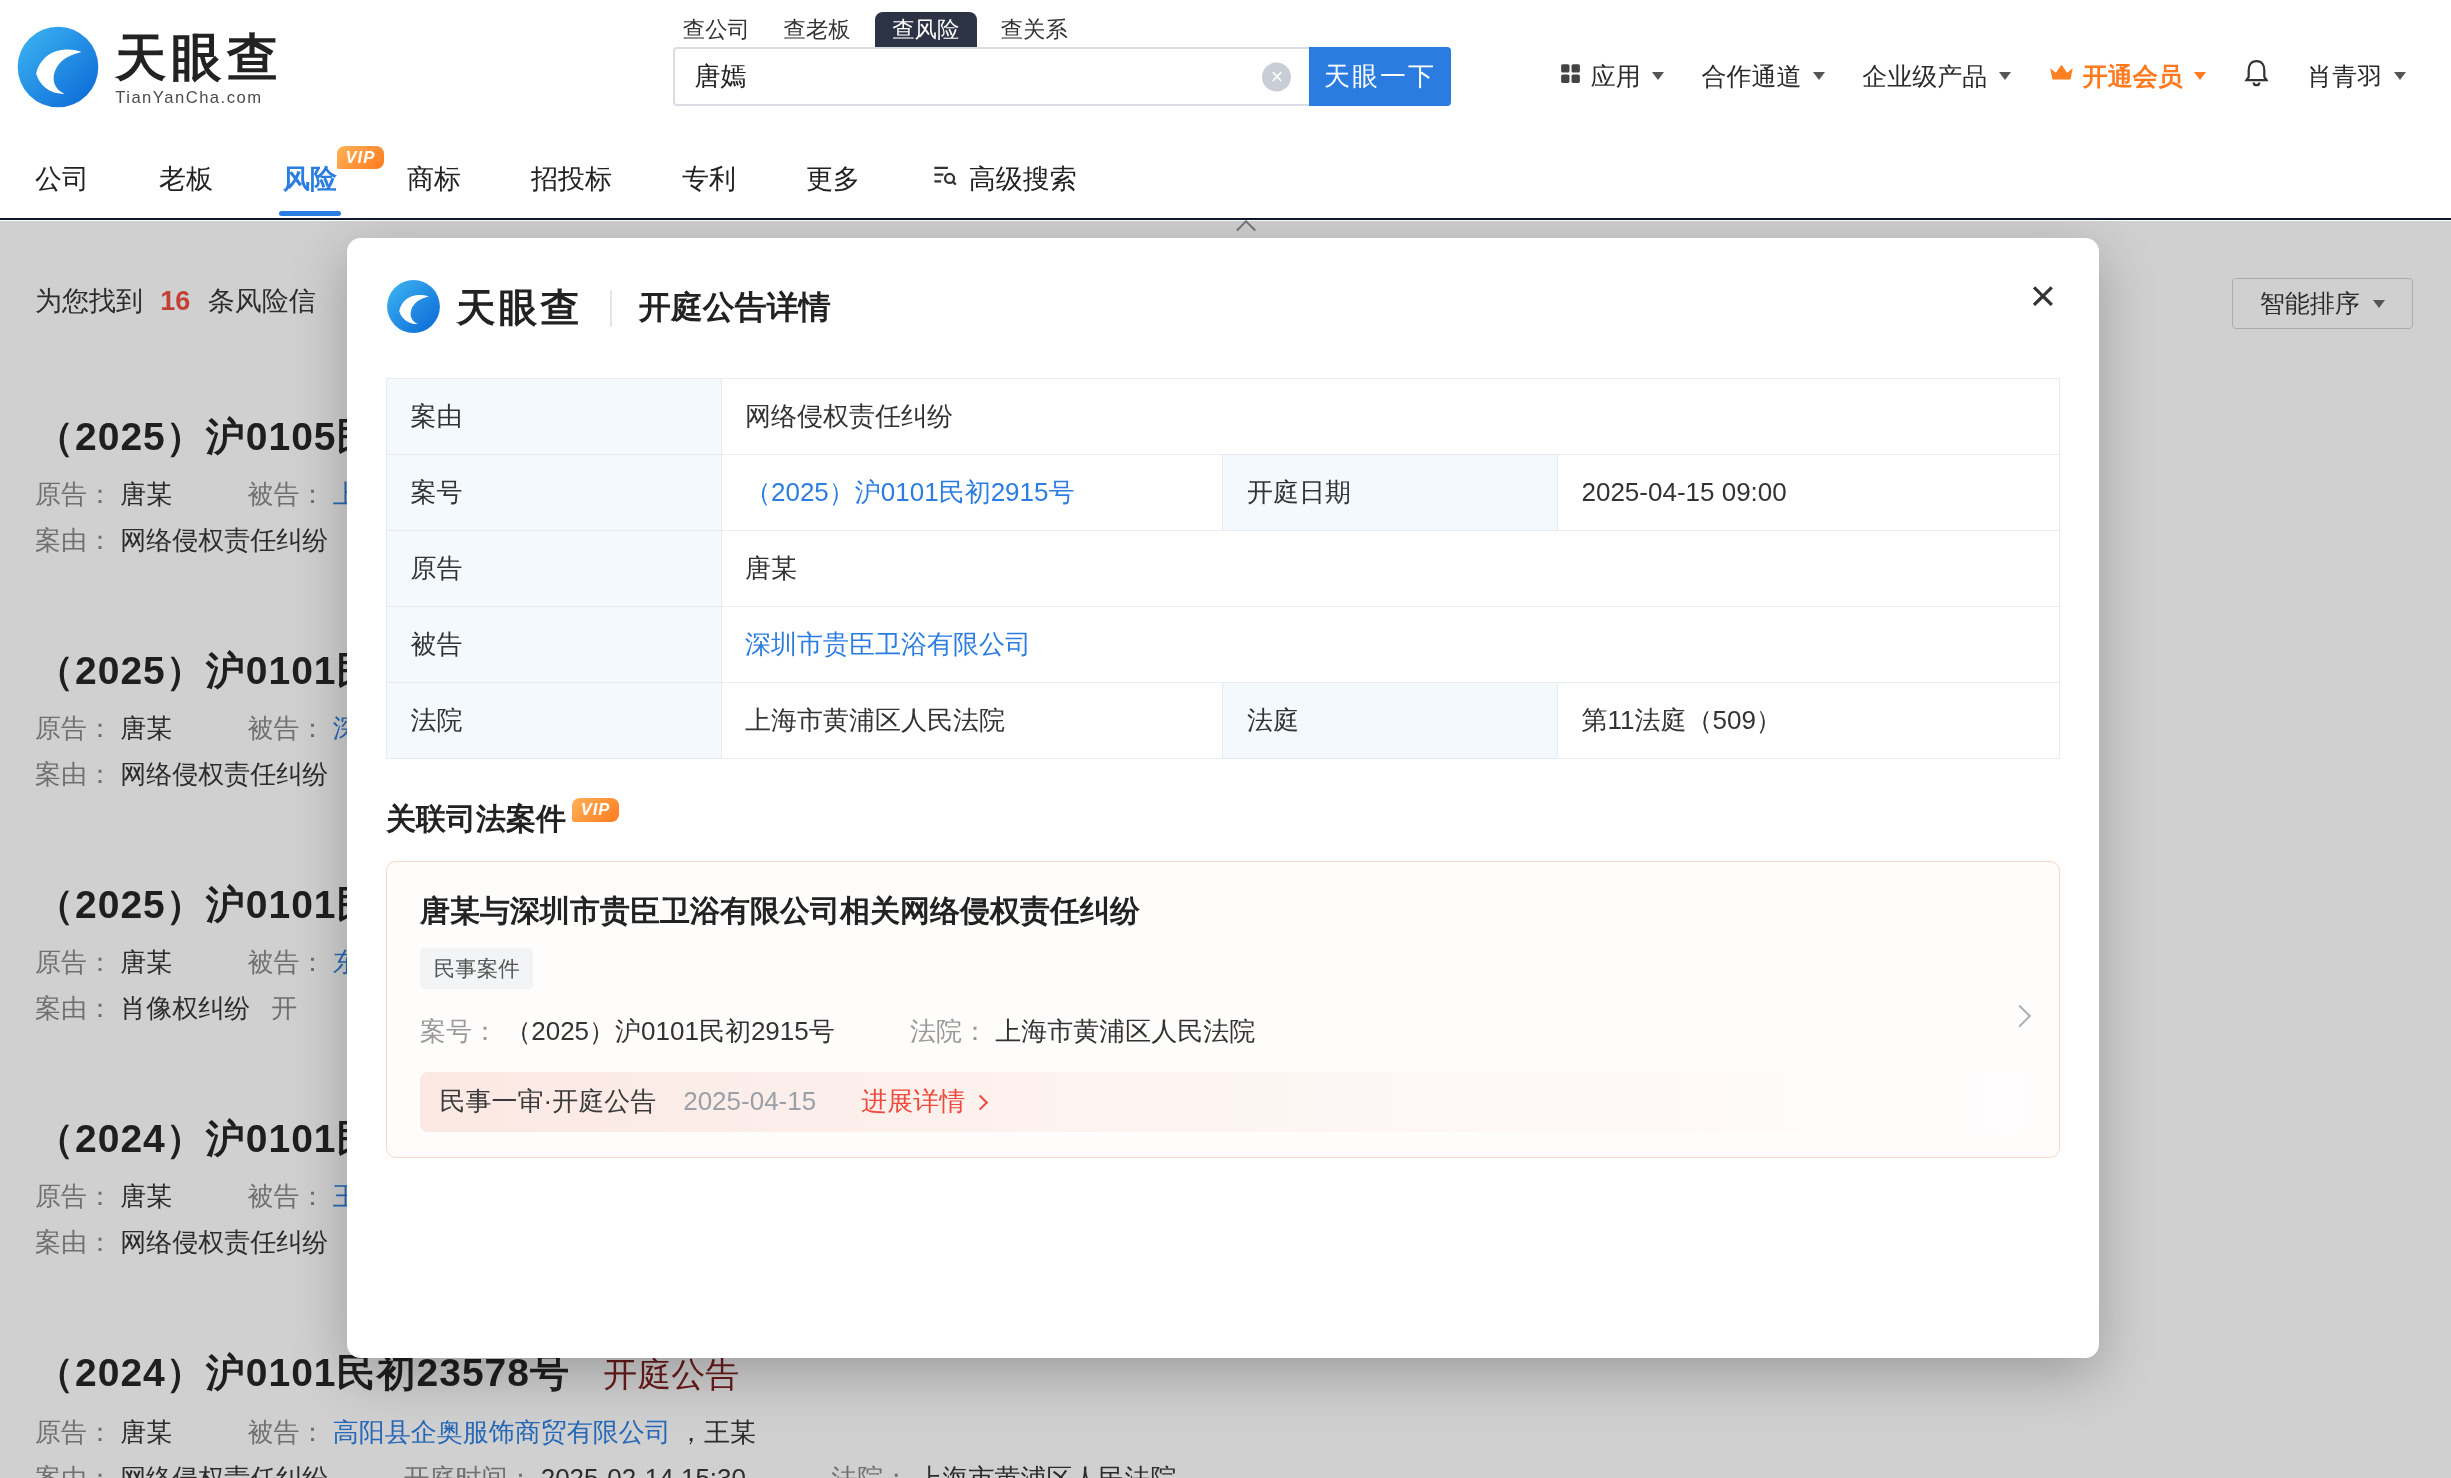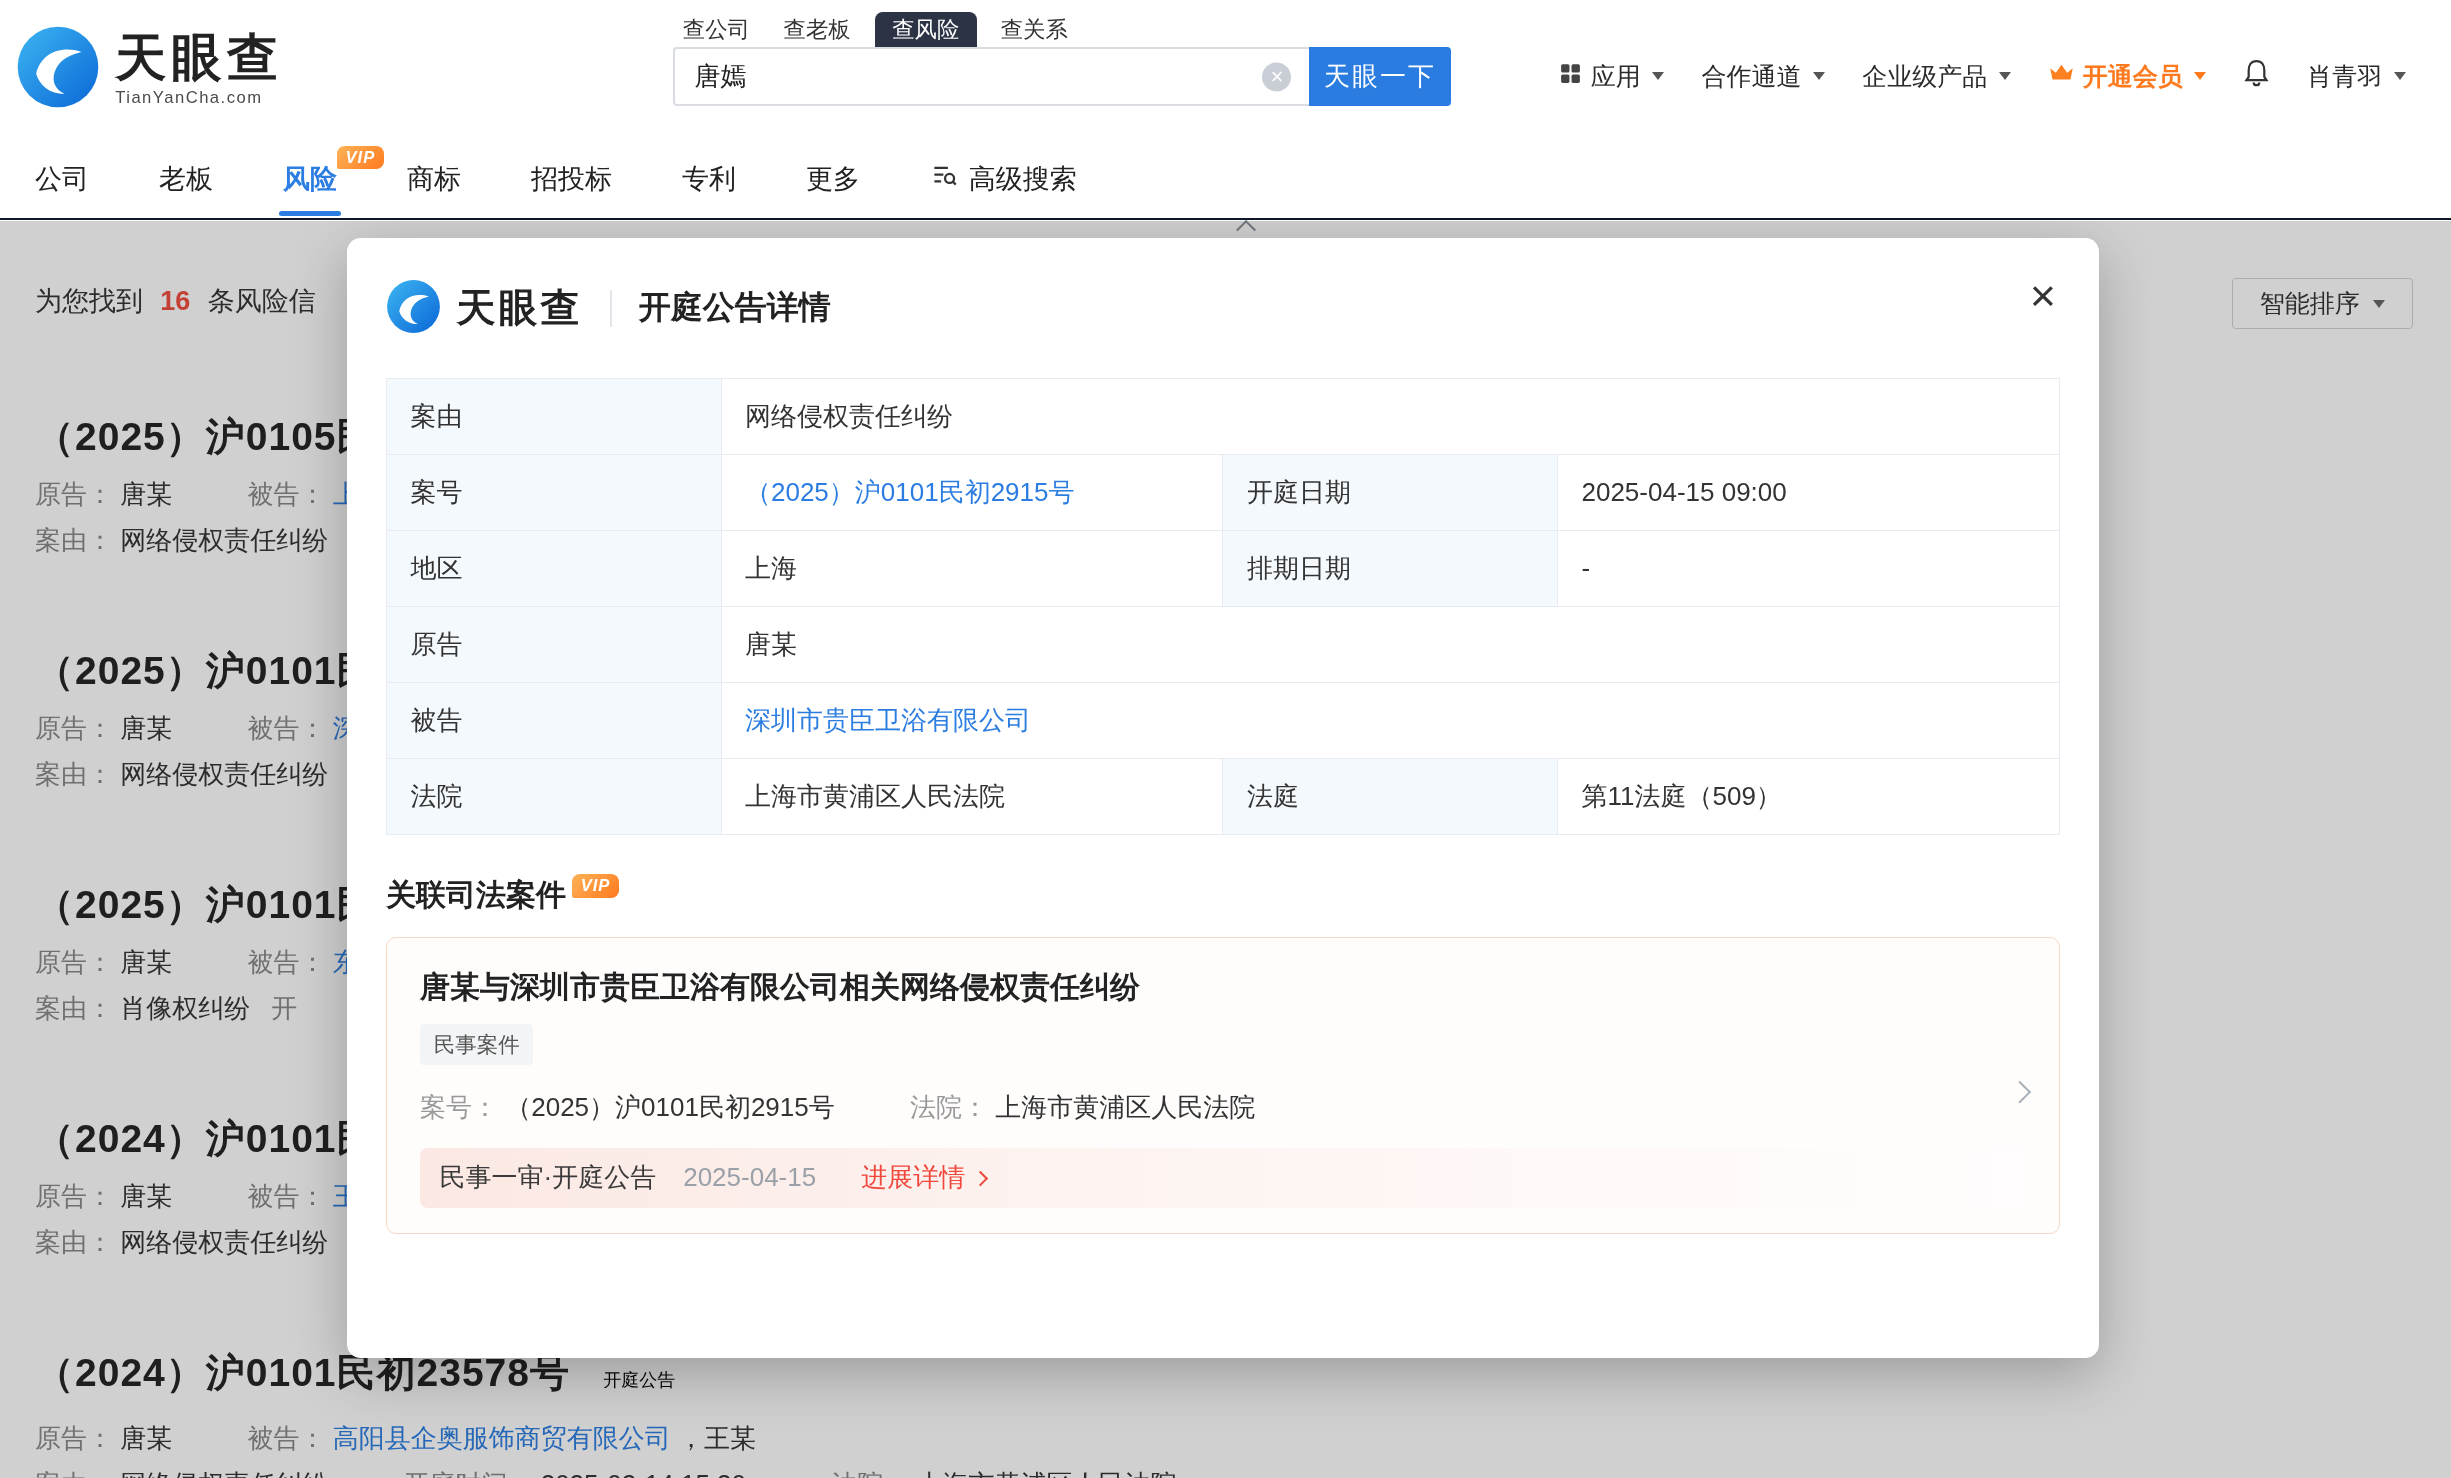--- a/index.html
+++ b/index.html
@@ -64,21 +64,21 @@
   .summary { position:absolute; top:62px; left:35px; font-size:27px; color:#333; white-space:nowrap; }
   .summary .count { color:#f04b3c; font-weight:700; margin:0 9.8px; }
   .sort-btn { position:absolute; top:57px; right:39px; width:181px; height:51px; background:#fff; border:1px solid #cfd4da;
               border-radius:3.9px; font-size:25px; color:#333; display:flex; align-items:center; justify-content:center; gap:9.8px;
               cursor:pointer; font-family:"Liberation Sans","DejaVu Sans",sans-serif; }
   .sort-btn .caret { border-top-color:#666; }
 
   .list { position:absolute; top:192px; left:35px; right:35px; }
   .item { height:234px; }
   .item-title { font-size:39px; font-weight:700; color:#222; line-height:47px; letter-spacing:1px; white-space:nowrap; }
-  .title-tag { font-size:18px; font-weight:400; color:#000000; margin-left:21.5px; text-decoration:none; letter-spacing:0; }
+  .title-tag { font-size:34px; font-weight:400; color:#7f1d1d; margin-left:21.5px; text-decoration:none; letter-spacing:0; }
   .item-meta { margin-top:17.6px; font-size:26px; line-height:33px; white-space:nowrap; }
   .item-meta + .item-meta { margin-top:13.7px; }
   .m-label { color:#888; }
   .m-val { color:#333; }
   .m-link { color:#2b7de1; cursor:pointer; }
   .gap { margin-left:68px; }
   .gap2 { margin-left:78px; }
 
   
   .overlay { position:absolute; top:221px; left:0; right:0; bottom:0; background:rgba(20,20,20,0.2); z-index:10; }
@@ -362,26 +362,20 @@
         <td class="lbl">案由</td>
         <td class="val" colspan="3">网络侵权责任纠纷</td>
       </tr>
       <tr>
         <td class="lbl">案号</td>
         <td class="val"><a class="tlink">（2025）沪0101民初2915号</a></td>
         <td class="lbl">开庭日期</td>
         <td class="val">2025-04-15 09:00</td>
       </tr>
       <tr>
-        <td class="lbl">地区</td>
-        <td class="val">上海</td>
-        <td class="lbl">排期日期</td>
-        <td class="val">-</td>
-      </tr>
-      <tr>
         <td class="lbl">原告</td>
         <td class="val" colspan="3">唐某</td>
       </tr>
       <tr>
         <td class="lbl">被告</td>
         <td class="val" colspan="3"><a class="tlink">深圳市贵臣卫浴有限公司</a></td>
       </tr>
       <tr>
         <td class="lbl">法院</td>
         <td class="val">上海市黄浦区人民法院</td>

